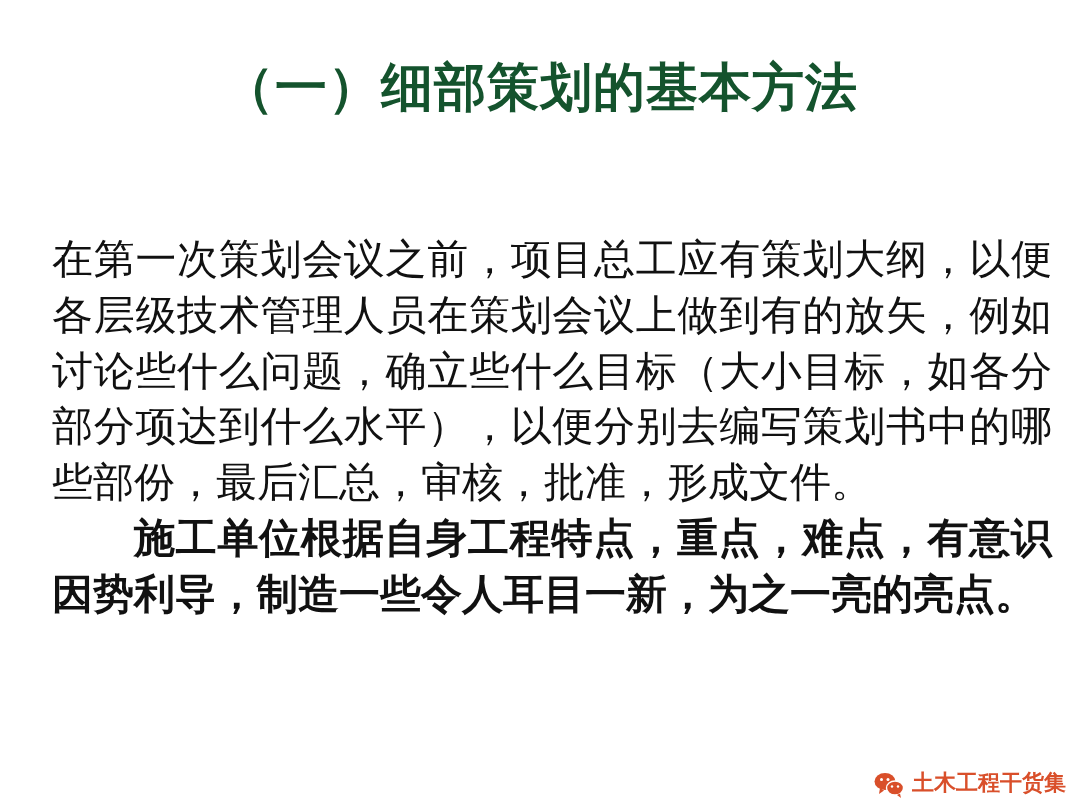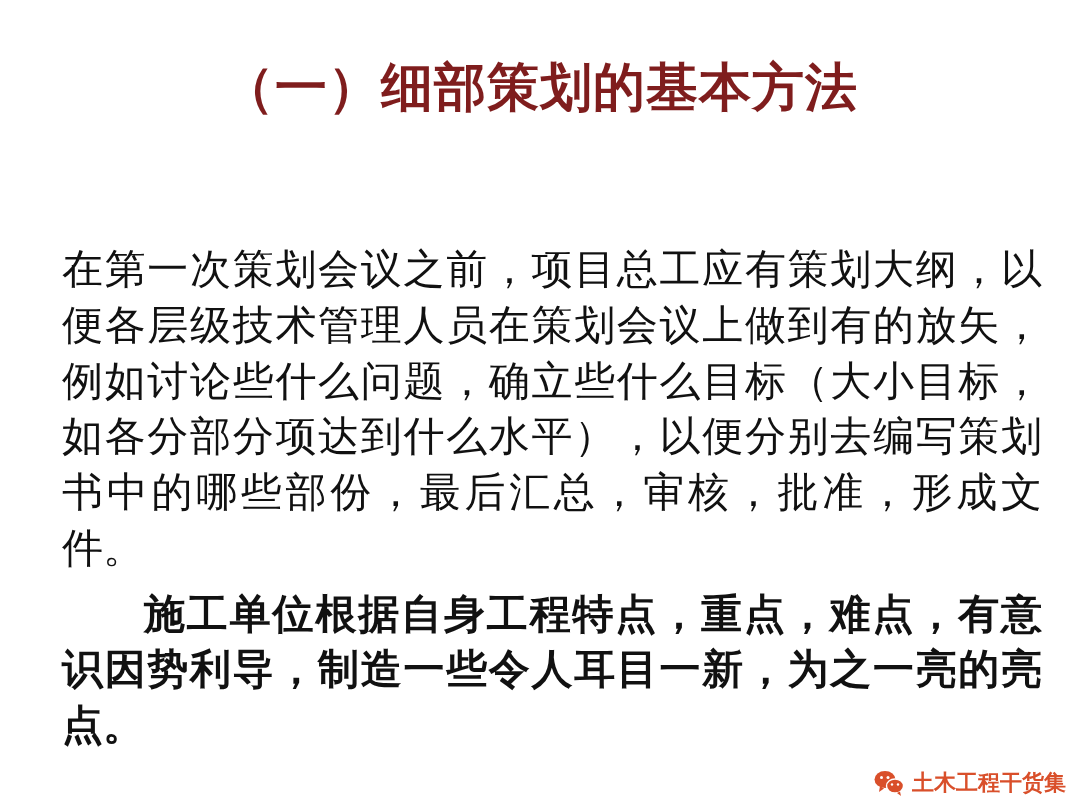--- a/index.html
+++ b/index.html
@@ -19,54 +19,54 @@
     width: 1080px;
     height: 810px;
     box-sizing: border-box;
   }
   .slide-title {
     position: absolute;
     top: 58px;
     left: 0;
     width: 1080px;
     text-align: center;
-    color: #7f1d1d;
+    color: #14532d;
     font-size: 52px;
     font-weight: bold;
     letter-spacing: 1px;
     line-height: 1.15;
     white-space: nowrap;
   }
   .body-block {
     position: absolute;
     top: 232px;
     left: 52px;
     width: 1000px;
     color: #111111;
     font-size: 41px;
     line-height: 1.36;
     text-align: justify;
     text-justify: inter-character;
   }
   .para {
-    margin: 10px;
+    margin: 0;
   }
   .para + .para {
     margin-top: 0;
     font-weight: bold;
   }
   .indent {
     text-indent: 2em;
   }
   .watermark {
     position: absolute;
     right: 14px;
     bottom: 12px;
     display: flex;
-    align-items: center;
+    align-items: flex-end;
     gap: 8px;
     color: #d94f2a;
     font-size: 22px;
     font-weight: bold;
     white-space: nowrap;
   }
   .wechat-icon {
     width: 30px;
     height: 26px;
     flex: 0 0 auto;

